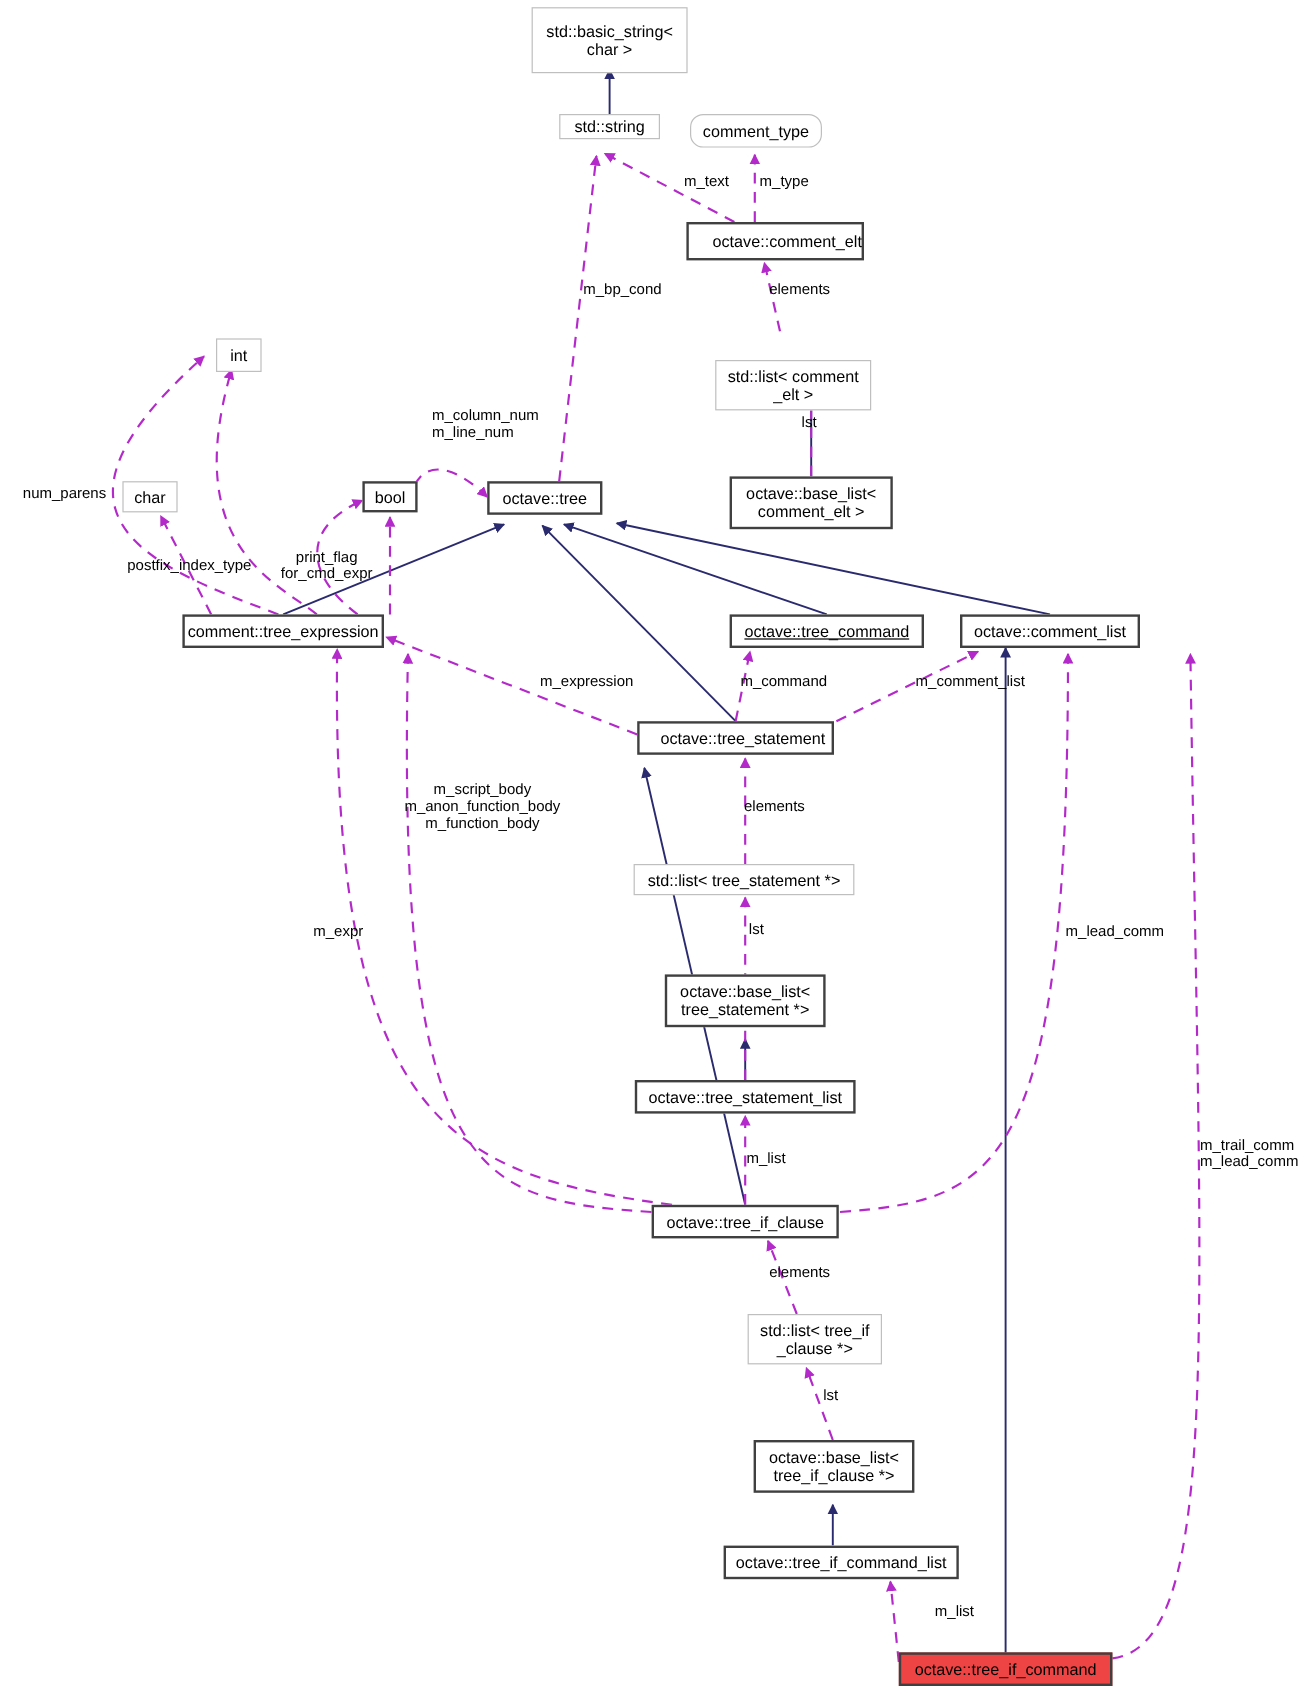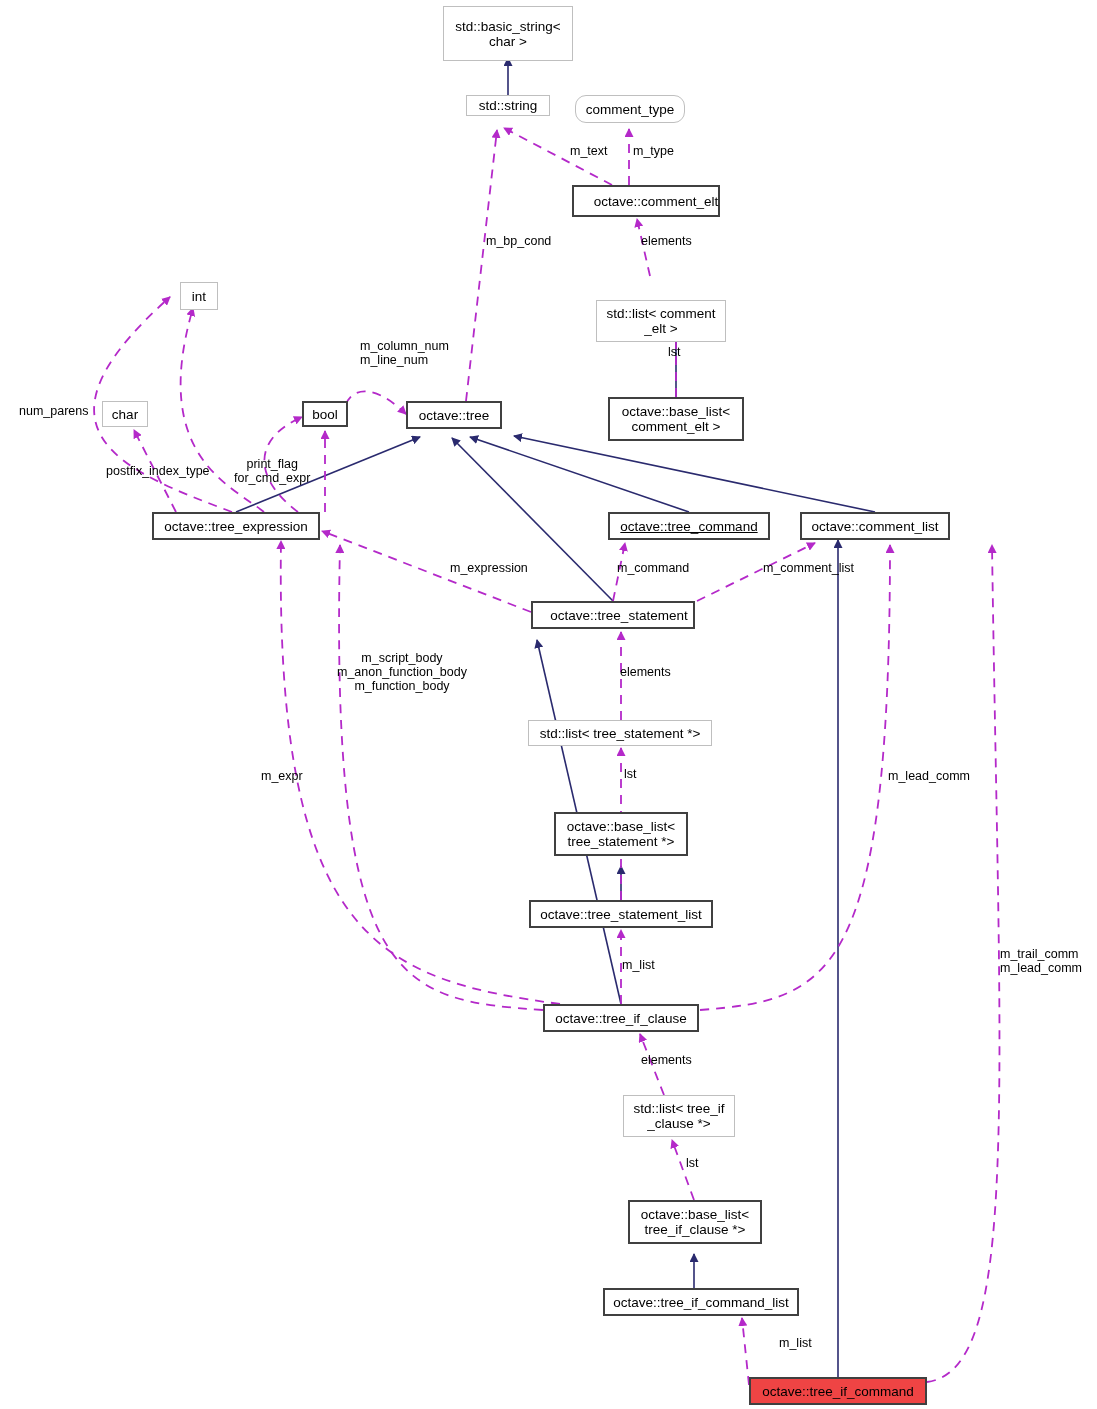--- a/index.html
+++ b/index.html
@@ -107,21 +107,21 @@
   <div class="node ext" style="left:575px;top:95px;width:110px;height:28px;border-radius:11px;">comment_type</div>
   <div class="node cls" style="left:572px;top:185px;width:148px;height:32px;padding-left:20px;">octave::comment_elt</div>
   <div class="node ext" style="left:596px;top:276px;width:130px;height:42px;margin-top:24px;">std::list&lt; comment
 _elt &gt;</div>
   <div class="node ext" style="left:180px;top:282px;width:38px;height:28px;">int</div>
   <div class="node ext" style="left:102px;top:401px;width:46px;height:26px;">char</div>
   <div class="node cls" style="left:302px;top:401px;width:46px;height:26px;">bool</div>
   <div class="node cls" style="left:406px;top:401px;width:96px;height:28px;">octave::tree</div>
   <div class="node cls" style="left:608px;top:397px;width:136px;height:44px;">octave::base_list&lt;
 comment_elt &gt;</div>
-  <div class="node cls" style="left:152px;top:512px;width:168px;height:28px;">octave::tree_expression</div>
+  <div class="node cls" style="left:152px;top:512px;width:168px;height:28px;">comment::tree_expression</div>
   <div class="node cls" style="left:608px;top:512px;width:162px;height:28px;text-decoration:underline;">octave::tree_command</div>
   <div class="node cls" style="left:800px;top:512px;width:150px;height:28px;">octave::comment_list</div>
   <div class="node cls" style="left:531px;top:601px;width:164px;height:28px;padding-left:12px;">octave::tree_statement</div>
   <div class="node ext" style="left:528px;top:720px;width:184px;height:26px;">std::list&lt; tree_statement *&gt;</div>
   <div class="node cls" style="left:554px;top:812px;width:134px;height:44px;">octave::base_list&lt;
 tree_statement *&gt;</div>
   <div class="node cls" style="left:529px;top:900px;width:184px;height:28px;">octave::tree_statement_list</div>
   <div class="node cls" style="left:543px;top:1004px;width:156px;height:28px;">octave::tree_if_clause</div>
   <div class="node ext" style="left:608px;top:1095px;width:112px;height:42px;margin-left:15px;">std::list&lt; tree_if
 _clause *&gt;</div>

